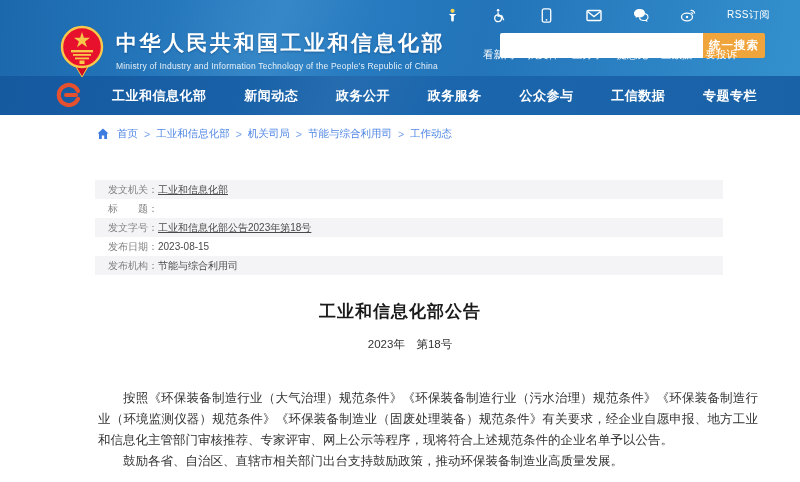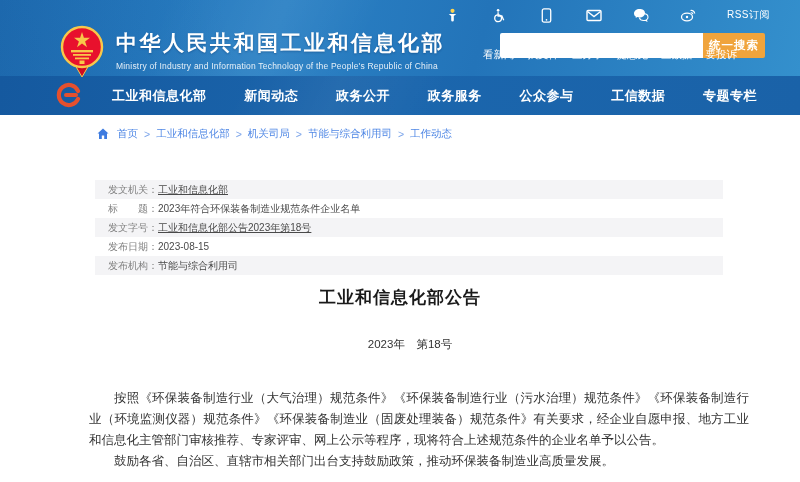--- a/index.html
+++ b/index.html
@@ -52,23 +52,23 @@
   
   .doc-table { position:absolute; top:180px; left:95px; width:628px; font-size:10px; }
   .doc-row { height:19px; display:flex; align-items:center; padding-left:13px; }
   .doc-row.gray { background:#f4f4f6; }
   .doc-cell { display:flex; align-items:center; }
   .doc-cell.col1 { width:220px; }
   .doc-label { color:#828282; white-space:pre; }
   .doc-value { color:#4a4a4a; }
   .doc-link { color:#4a4a4a; text-decoration:underline; cursor:pointer; }
   
-  .article-title { position:absolute; top:286px; left:0; width:800px; text-align:center; font-size:17px; font-weight:bold; color:#1a1a1a; letter-spacing:1px; }
+  .article-title { position:absolute; top:300px; left:0; width:800px; text-align:center; font-size:17px; font-weight:bold; color:#1a1a1a; letter-spacing:1px; }
   .doc-number { position:absolute; top:337px; left:0; width:800px; text-align:center; font-size:11.5px; color:#333333;padding-left:20px; }
-  .article-body { position:absolute; top:388px; left:89px; width:660px; }
+  .article-body { position:absolute; top:388px; left:98px; width:660px; }
   .article-body p { font-size:12.5px; color:#333333; line-height:21px; text-align:justify; text-indent:2em; }
   svg { display:block; }
 </style>
 </head>
 <body>
 
 <div class="banner">
 
   <div class="topbar">
     <span class="tb-icon">
@@ -184,21 +184,20 @@
 <div class="doc-table">
   <div class="doc-row gray">
     <div class="doc-cell">
       <span class="doc-label">发文机关：</span>
       <span class="doc-link">工业和信息化部</span>
     </div>
   </div>
   <div class="doc-row">
     <div class="doc-cell">
       <span class="doc-label">标　　题：</span>
-      <span class="doc-value">2023年符合环保装备制造业规范条件企业名单</span>
     </div>
   </div>
   <div class="doc-row gray">
     <div class="doc-cell">
       <span class="doc-label">发文字号：</span>
       <span class="doc-link">工业和信息化部公告2023年第18号</span>
     </div>
   </div>
   <div class="doc-row">
     <div class="doc-cell">

